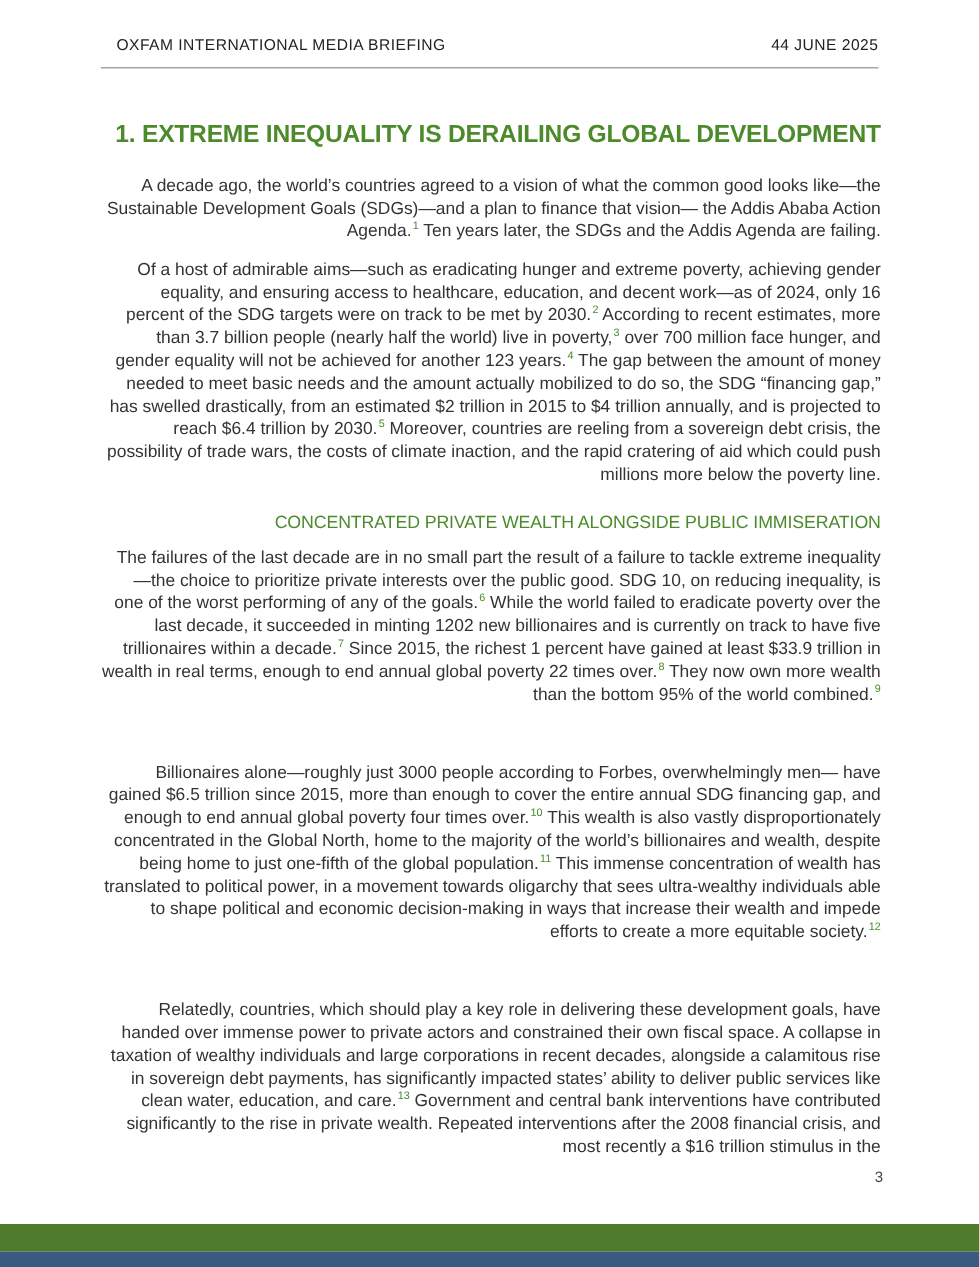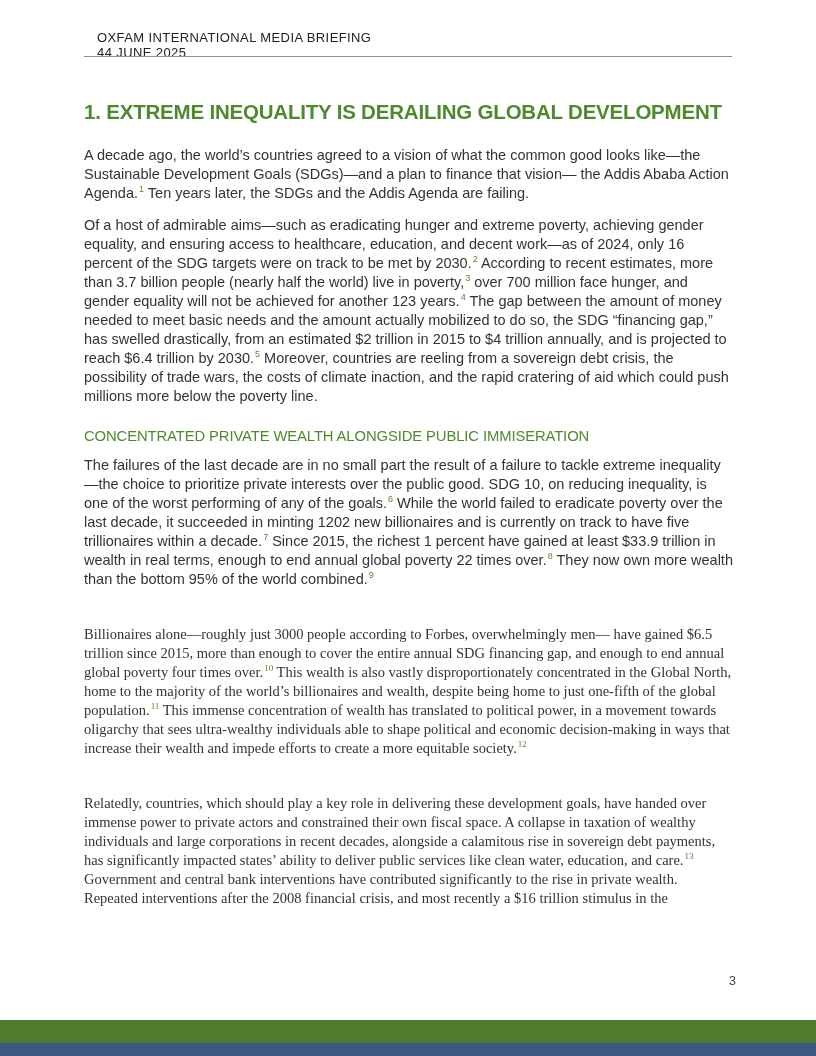--- a/index.html
+++ b/index.html
@@ -8,44 +8,44 @@
     width:816px; height:1056px;
     margin:0 auto;
     background:#ffffff;
     font-family:"Liberation Sans", sans-serif;
     color:#333333;
     overflow:hidden;
   }
   .header {
     position:absolute; top:30px; left:97px; right:84px;
     display:flex; justify-content:space-between; align-items:baseline;
-    font-size:13px; letter-spacing:0.4px; color:#222222;flex-direction:column;
+    font-size:13px; letter-spacing:0.4px; color:#222222;
   }
   .header-rule {
     position:absolute; top:56px; left:84px; right:84px;
     border:none; border-top:1px solid #8f8f8f; margin:0;
   }
   .content {
-    position:absolute; top:100px; left:84px; width:650px;
+    position:absolute; top:100px; left:84px; width:650px;text-align:right;
   }
   h1.section-title {
     margin:0 0 22px 0;
     font-size:20.5px; font-weight:700; letter-spacing:-0.2px;
     color:var(--heading-green, #4C8A2C);
   }
   h2.subsection-title {
     margin:22px 0 12px 0;
     font-size:14.8px; font-weight:400; letter-spacing:-0.1px;
     color:var(--heading-green, #4C8A2C);
   }
   p.body-par {
     margin:0 0 13px 0;
     font-size:14.5px; line-height:19px;
   }
-  p.gap-lg { margin-top:36px;font-family:Liberation Serif, serif; }
+  p.gap-lg { margin-top:46px; }
   sup.fn {
     color:var(--heading-green, #4C8A2C);
     font-size:9px; line-height:0; vertical-align:super; margin-left:1px;
   }
   .page-number {
     position:absolute; right:80px; bottom:68px;
     font-size:12.5px; color:#444444;
   }
   .footer-green {
     position:absolute; left:0; right:0; bottom:13px; height:23px;

